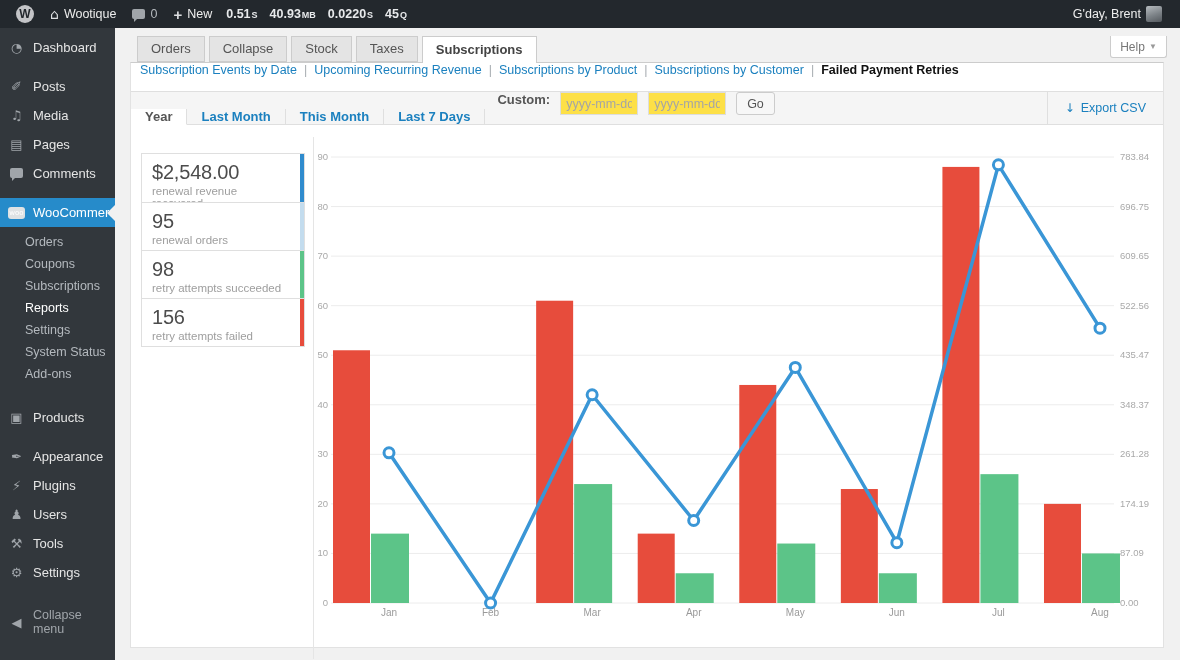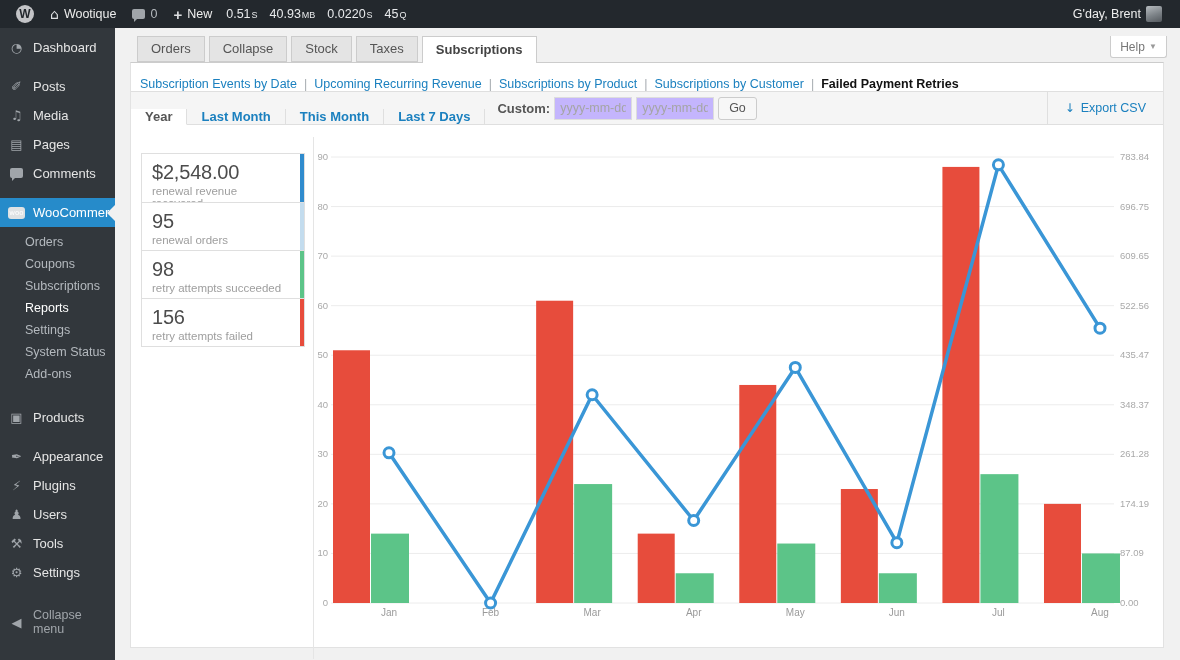--- a/index.html
+++ b/index.html
@@ -11,21 +11,21 @@
   .adminbar{position:absolute;top:0;left:0;width:1180px;height:28px;background:#23282d;color:#eee;
     display:flex;align-items:center;font-size:12.5px;z-index:60;padding:0 10px 0 8px}
   .ab-item{display:flex;align-items:center;gap:5px;padding:0 8px;height:28px;cursor:pointer}
   .wp-logo{width:18px;height:18px;border-radius:50%;background:#c3c4c7;color:#23282d;font-weight:bold;
     font-size:12px;display:flex;align-items:center;justify-content:center}
   .home-glyph{font-family:"DejaVu Sans",sans-serif;font-size:14px;color:#dcdee0}
   .bubble{width:13px;height:10px;background:#a0a5aa;border-radius:2px;position:relative;display:inline-block}
   .bubble:after{content:'';position:absolute;bottom:-3px;left:2px;border:3px solid transparent;border-top-color:#a0a5aa;border-left-color:#a0a5aa}
   .ab-count{color:#b4b9be}
   .plus-glyph{font-size:15px;font-weight:bold;color:#dcdee0}
-  .perf{display:flex;align-items:center;gap:12px;margin-left:6px;font-weight:normal;color:#e8eaec}
+  .perf{display:flex;align-items:center;gap:12px;margin-left:6px;font-weight:bold;color:#e8eaec}
   .perf .unit{font-size:9px;margin-left:1px}
   .ab-right{margin-left:auto;display:flex;align-items:center;gap:6px}
   .avatar{width:16px;height:16px;background:linear-gradient(160deg,#b7bcc0 0%,#7c8287 55%,#54595e 100%);border-radius:2px}
 
   
   .sidebar{position:absolute;top:28px;left:0;width:115px;height:632px;background:#32373c;color:#eee;padding-top:5px;overflow:hidden}
   .menu-item{position:relative;display:flex;align-items:center;gap:8px;padding:7px 8px;font-size:13px;cursor:pointer;color:#e5e5e5}
   .mi-icon{width:17px;text-align:center;font-family:"DejaVu Sans",sans-serif;font-size:13px;color:#a0a5aa;flex:0 0 17px}
   .menu-item.active{background:#268bca;color:#fff}
   .menu-item.active .mi-icon{color:#fff}
@@ -46,34 +46,34 @@
   .help-btn .chev{font-size:8px;color:#999}
 
   .tabsrow{position:absolute;top:36px;left:137px;height:27px;display:flex;align-items:flex-start;z-index:3}
   .tab{background:#e4e4e4;border:1px solid #ccc;margin-right:4px;padding:0 13px;line-height:24px;height:26px;
     font-size:13px;color:#555;cursor:pointer;white-space:nowrap}
   .tab.active{background:#fff;height:27px;line-height:25px;border-bottom:none;font-weight:bold;color:#444}
 
   .whitebox{position:absolute;top:62px;left:130px;width:1034px;height:586px;background:#fff;
     border-top:1px solid #ccc;border-left:1px solid #e2e2e2;border-right:1px solid #e2e2e2;border-bottom:1px solid #e2e2e2}
 
-  .subnav{position:absolute;top:0;left:0;width:100%;height:28px;display:flex;align-items:flex-end;
+  .subnav{position:absolute;top:0;left:0;width:100%;height:28px;display:flex;align-items:flex-start;
     padding:0 9px;font-size:12.5px;white-space:nowrap}
   .subnav a{color:#1b80bf;text-decoration:none;cursor:pointer}
   .subnav .sep{color:#a8adb2;margin:0 7px}
   .subnav .current{color:#111;font-weight:bold}
 
   .rangebar{position:absolute;top:28px;left:0;width:100%;height:34px;background:#f5f5f5;
     border-top:1px solid #dfdfdf;border-bottom:1px solid #dfdfdf;display:flex;align-items:stretch;font-size:13px}
   .range-tab{display:flex;align-items:center;padding:0 14px;border-right:1px solid #dfdfdf;cursor:pointer;
     color:#1b80bf;font-weight:bold}
   .range-tab.active{background:#fff;color:#555;margin-bottom:-1px;border-bottom:1px solid #fff}
-  .custom-seg{display:flex;align-items:center;gap:4px;padding:0 12px}
+  .custom-seg{display:flex;gap:10px;padding:0 12px}
   .custom-label{font-weight:bold;color:#555}
-  .date-input{width:78px;height:23px;border:1px solid #ddd;background:#c4b5fd;padding:2px 5px;font-size:12.5px;
+  .date-input{width:78px;height:23px;border:1px solid #ddd;background:#fde047;padding:2px 5px;font-size:12.5px;
     color:#444;font-family:"Liberation Sans",sans-serif}
   .date-input::placeholder{color:#a5a5a5}
   .go-btn{height:23px;padding:0 10px;background:#f7f7f7;border:1px solid #ccc;border-radius:3px;color:#555;
     font-size:12.5px;cursor:pointer;font-family:"Liberation Sans",sans-serif}
   .export-seg{margin-left:auto;border-left:1px solid #dfdfdf;display:flex;align-items:center;padding:0 17px;cursor:pointer}
   .export-seg a{color:#1b80bf;text-decoration:none;display:flex;align-items:center;gap:6px;font-size:12.5px}
   .export-seg .dl{font-family:"DejaVu Sans",sans-serif;font-size:12px}
 
   .chartwrap{position:absolute;top:62px;left:0;width:100%;height:522px}
   .sidecol{position:absolute;top:12px;left:0;width:183px;height:100%;border-right:1px solid #e5e5e5}

